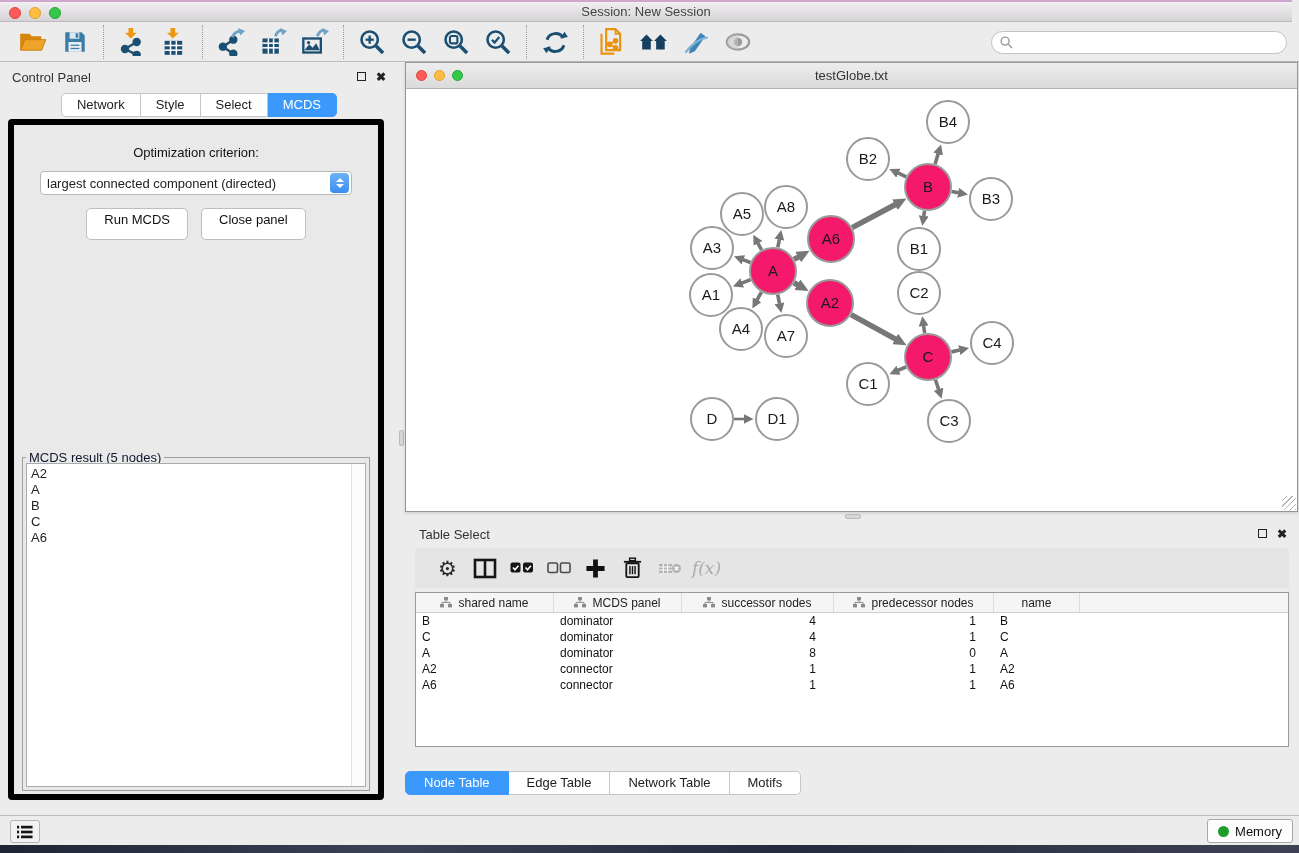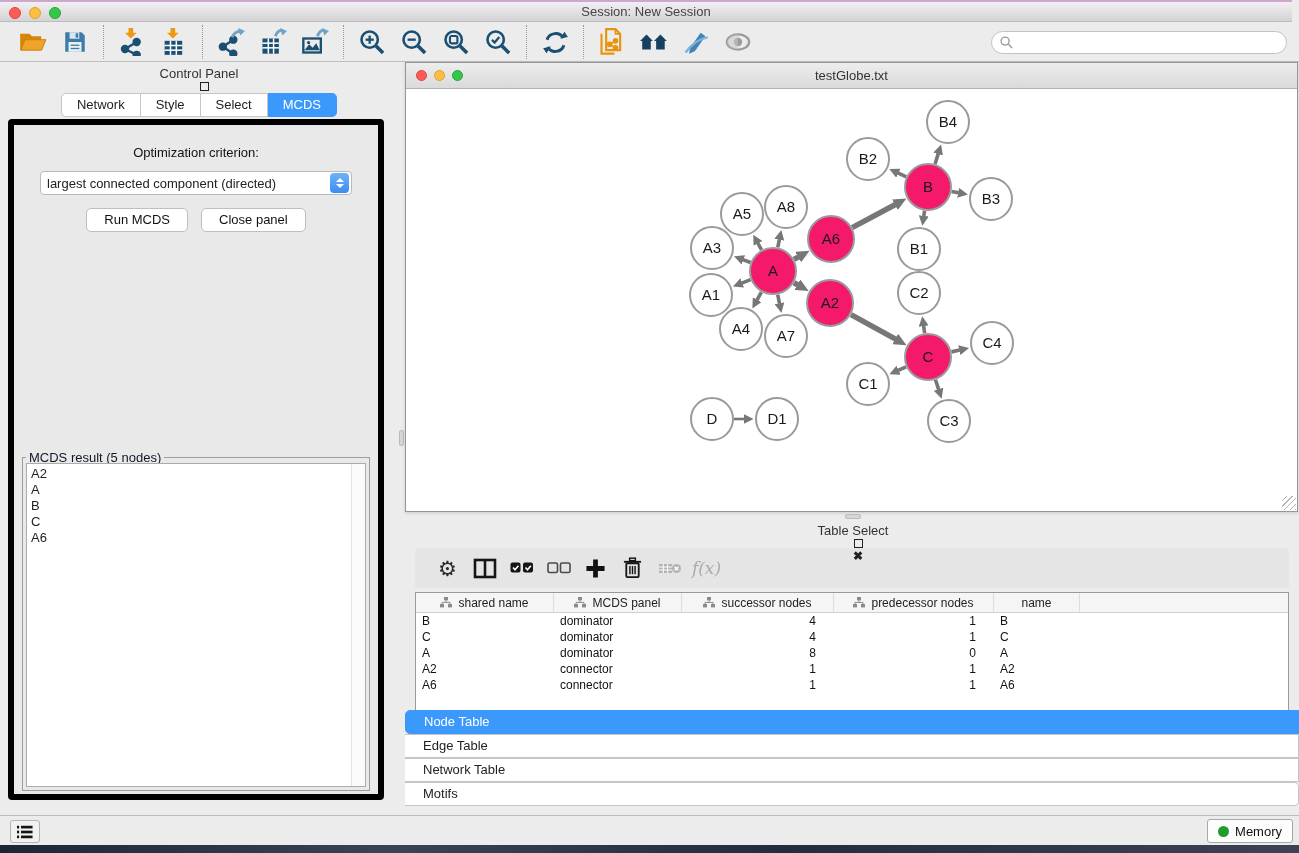--- a/index.html
+++ b/index.html
@@ -18,21 +18,21 @@
   
   .toolbar{position:absolute;top:23px;left:0;right:0;height:39px;display:flex;align-items:center;
     padding:0 12px;background:#ececec;border-bottom:1px solid #bdbdbd;}
   .tbtn{width:42px;height:32px;display:flex;align-items:center;justify-content:center;}
   .tsep{width:0;height:34px;border-left:1px dotted #9a9a9a;margin:0 7px;}
   .search{margin-left:auto;width:296px;height:23px;background:#fff;border:1px solid #c2c2c2;
     border-radius:12px;display:flex;align-items:center;padding:0 8px;gap:5px;}
   .search input{border:none;outline:none;flex:1;font-size:12px;font-family:inherit;background:transparent;}
   
   .control-panel{position:absolute;top:62px;left:0;width:398px;bottom:38px;background:#ececec;}
-  .panel-head{height:26px;display:flex;align-items:center;padding:4px 12px 0 12px;font-size:13px;color:#333;flex-direction:column;}
+  .panel-head{height:26px;display:flex;align-items:center;padding:4px 12px 0 12px;font-size:13px;color:#333;}
   .panel-head .spacer{flex:1;}
   .wbtn{font-size:12px;color:#222;margin-left:10px;line-height:12px;cursor:default;}
   .sqicon{display:inline-block;width:9px;height:9px;border:1.5px solid #222;}
   .cp-tabs{display:flex;justify-content:center;margin-top:5px;}
   .seg{font-size:13px;padding:3px 15px 4px;background:#fff;border:1px solid #c6c6c6;border-left:none;color:#222;}
   .seg:first-child{border-left:1px solid #c6c6c6;border-radius:5px 0 0 5px;}
   .seg:last-child{border-radius:0 5px 5px 0;}
   .seg.active{background:#3b99fc;border-color:#3b99fc;color:#fff;}
   .cp-pane{position:absolute;left:8px;right:14px;top:57px;bottom:15px;background:#e9e9e9;
     border:6px solid #000000;border-radius:4px;}
@@ -40,21 +40,21 @@
   .dropdown{margin:11px auto 0;width:312px;height:24px;background:#fff;border:1px solid #b9b9b9;
     border-radius:4px;display:flex;align-items:center;font-size:13px;position:relative;}
   .dropdown .val{flex:1;padding:0 6px;white-space:nowrap;overflow:hidden;}
   .dd-stepper{width:19px;height:20px;margin-right:2px;border-radius:4px;
     background:linear-gradient(#6db3f8,#3b8df0);display:flex;flex-direction:column;
     align-items:center;justify-content:center;gap:2px;}
   .dd-stepper i{display:block;width:0;height:0;border-left:4px solid transparent;border-right:4px solid transparent;}
   .dd-stepper .up{border-bottom:4px solid #fff;}
   .dd-stepper .down{border-top:4px solid #fff;}
   .btnrow{display:flex;justify-content:center;gap:13px;margin-top:13px;}
-  .pushbtn{font-size:13px;padding:3px 17px 4px;background:#fff;border:1px solid #bfbfbf;border-radius:5px;color:#111;}
+  .pushbtn{font-size:13px;padding:3px 17px 12px;background:#fff;border:1px solid #bfbfbf;border-radius:5px;color:#111;}
   .mcds-fieldset{position:absolute;left:8px;right:8px;top:332px;bottom:3px;border:1px solid #9e9e9e;padding:3px;}
   .mcds-legend{position:absolute;top:-8px;left:3px;background:#e9e9e9;font-size:13px;padding:0 3px;color:#0f172a;}
   .mcds-list{position:absolute;left:3px;right:3px;top:5px;bottom:3px;background:#fff;border:1px solid #ababab;
     font-size:13px;line-height:16px;padding:2px 0 0 4px;overflow:hidden;}
   .mcds-scroll{position:absolute;top:0;bottom:0;right:0;width:14px;background:#fbfbfb;border-left:1px solid #e2e2e2;}
   
   .net-window{position:absolute;left:405px;top:62px;width:893px;height:450px;background:#fff;
     border:1px solid #969696;box-shadow:0 1px 3px rgba(0,0,0,.15);}
   .nw-titlebar{height:26px;background:linear-gradient(#ededed,#dadada);border-bottom:1px solid #b2b2b2;
     text-align:center;font-size:13px;line-height:25px;color:#333;position:relative;}
@@ -74,21 +74,21 @@
     display:flex;align-items:center;padding-left:14px;gap:0;}
   .tp-btn{width:37px;height:32px;display:flex;align-items:center;justify-content:center;}
   .gear-glyph{font-size:21px;color:#2a2a2a;line-height:21px;}
   .fx{font-family:"DejaVu Serif",serif;font-style:italic;font-size:17px;color:#aaa;}
   .tp-table{position:absolute;left:10px;right:10px;top:73px;bottom:68px;background:#fff;border:1px solid #9a9a9a;overflow:hidden;}
   .thead{display:flex;height:20px;background:#f5f5f5;border-bottom:1px solid #cfcfcf;font-size:12px;color:#222;}
   .th{display:flex;align-items:center;justify-content:center;gap:6px;border-right:1px solid #ddd;height:100%;}
   .trow{display:flex;height:16px;font-size:12px;align-items:center;color:#111;}
   .td{padding:0 6px;white-space:nowrap;overflow:hidden;}
   .num{text-align:right;}
-  .tp-tabs{position:absolute;bottom:9px;left:0;right:0;display:flex;justify-content:flex-start;flex-direction:column;}
+  .tp-tabs{position:absolute;bottom:20px;left:0;right:0;display:flex;justify-content:flex-start;}
   .tp-tabs .seg{padding:3px 18px 4px;}
   
   .statusbar{position:absolute;left:0;right:0;bottom:8px;height:30px;background:#ececec;border-top:1px solid #bcbcbc;}
   .listbtn{position:absolute;left:10px;top:4px;width:30px;height:23px;background:#f2f2f2;
     border:1px solid #b5b5b5;border-radius:3px;display:flex;align-items:center;justify-content:center;}
   .membtn{position:absolute;right:6px;top:3px;height:24px;background:#fdfdfd;border:1px solid #a8a8a8;
     border-radius:3px;display:flex;align-items:center;gap:6px;padding:0 10px;font-size:13px;color:#111;}
   .memdot{width:11px;height:11px;border-radius:50%;background:#1f9d2c;}
   .desktop{position:absolute;left:0;right:0;bottom:0;height:8px;
     background:linear-gradient(90deg,#1d2535,#3a4356 30%,#232c3e 60%,#3d4254);}

